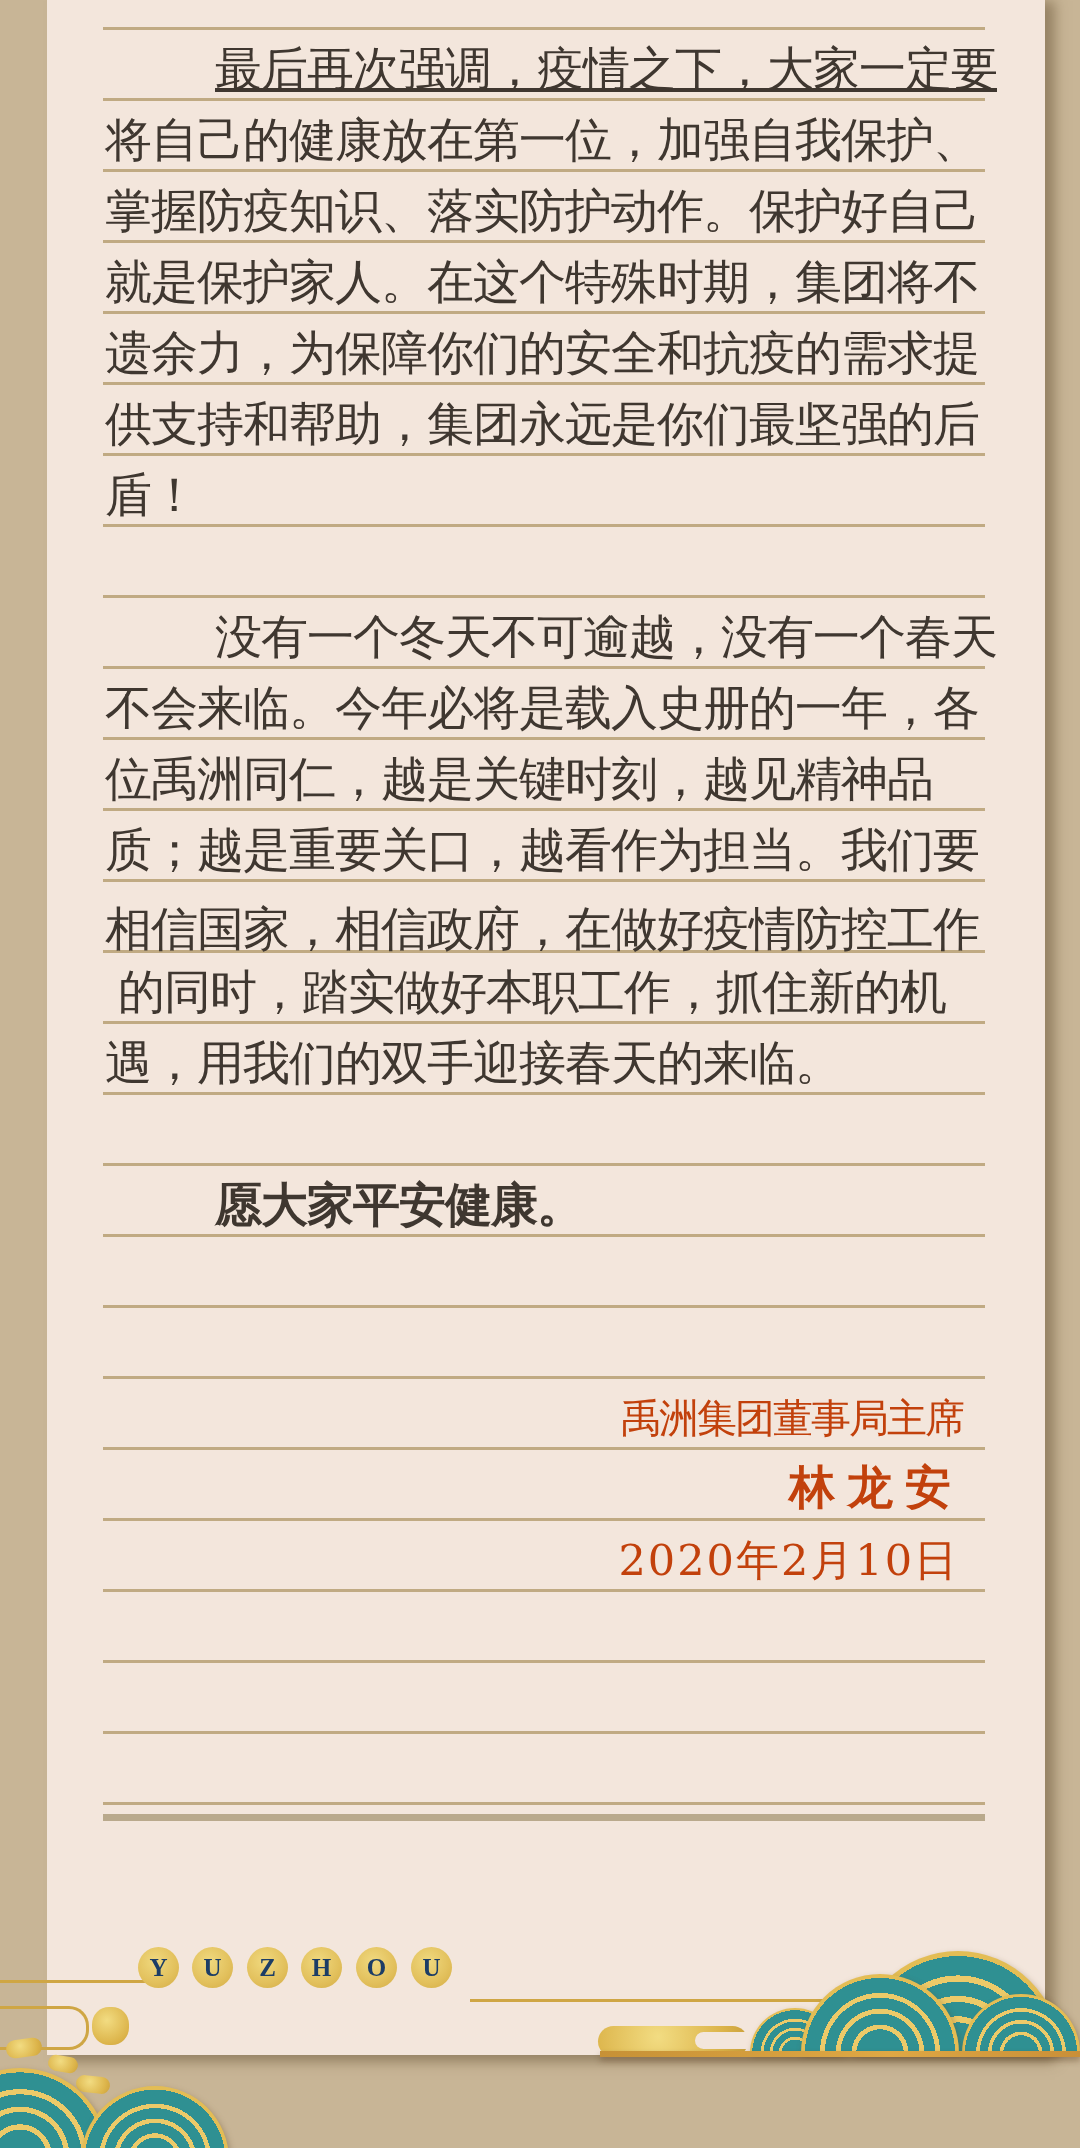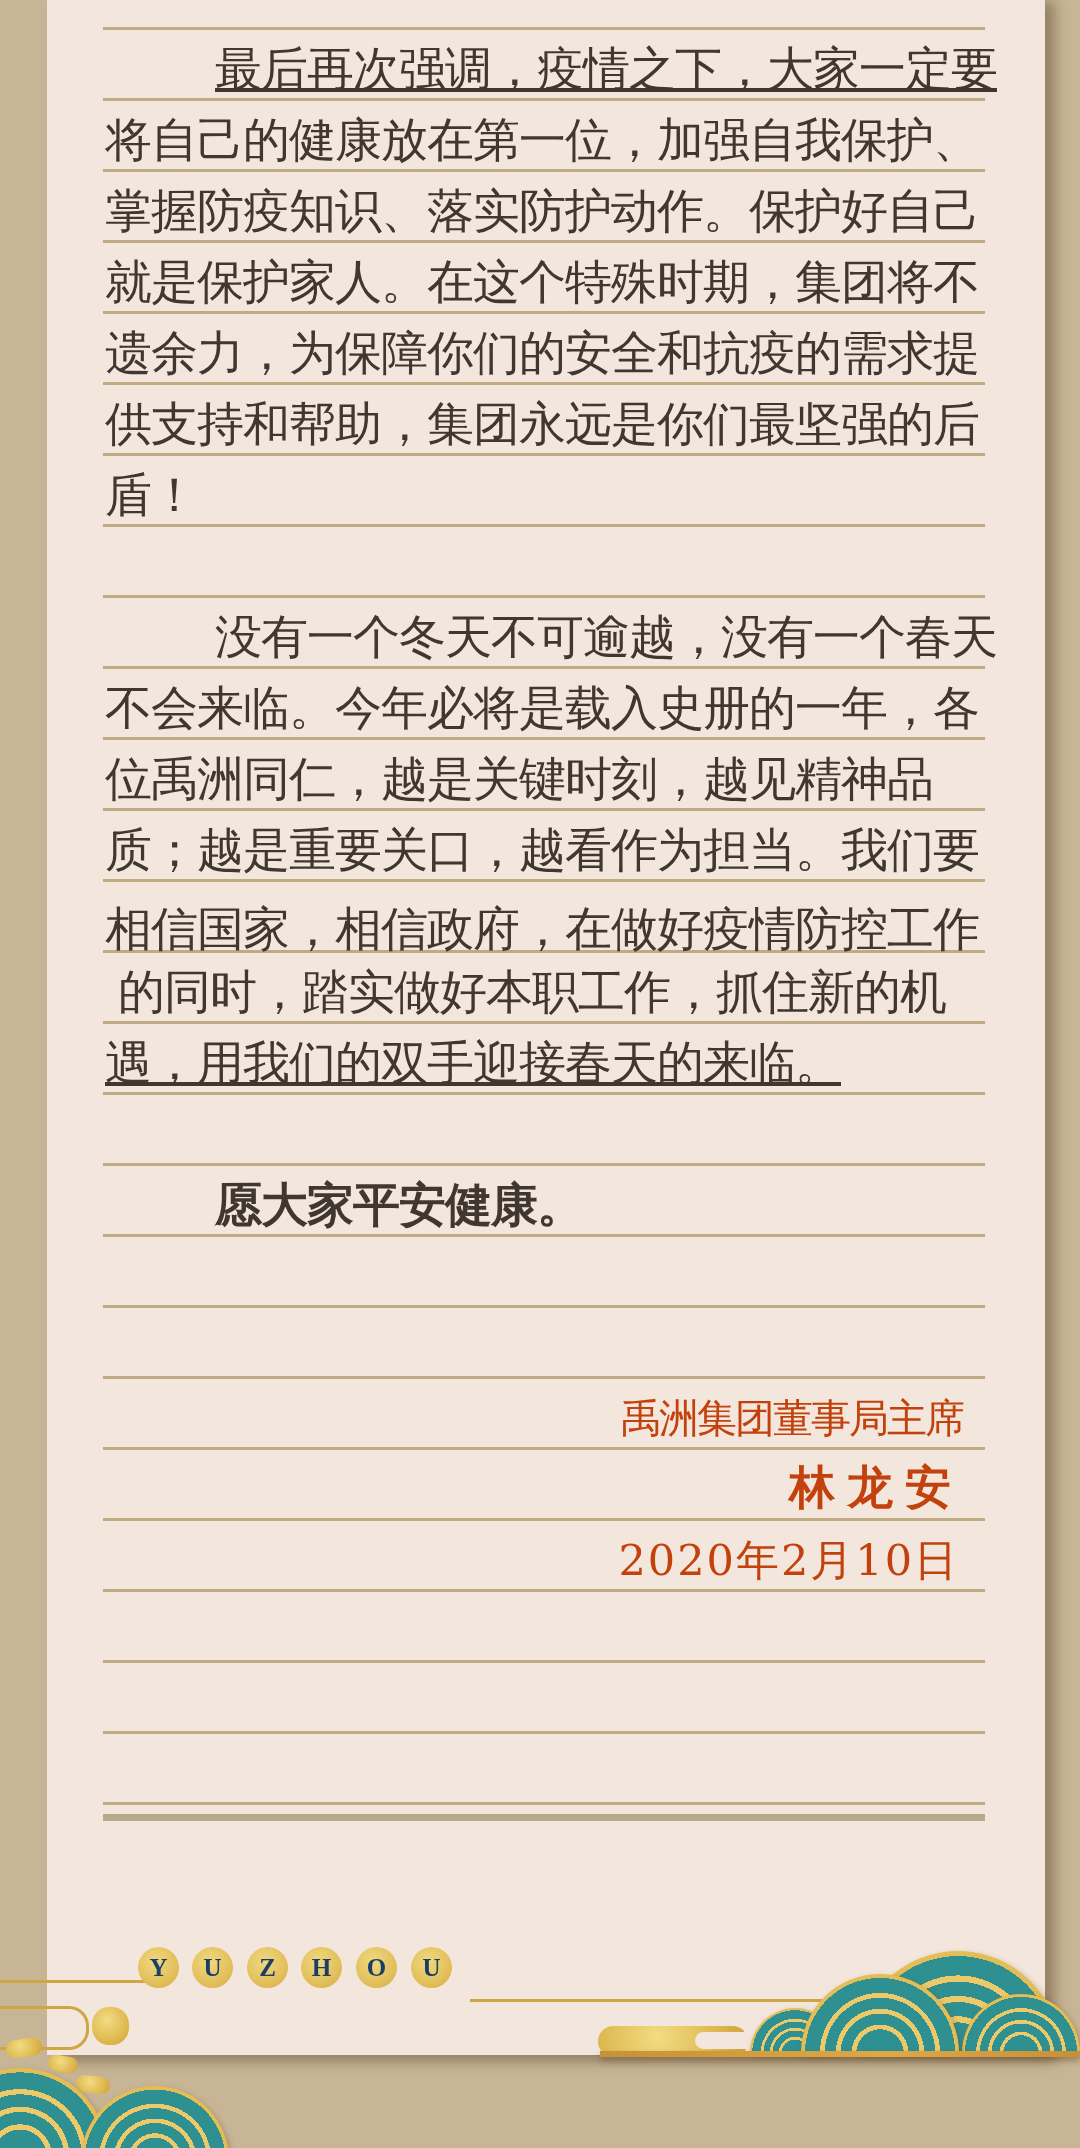--- a/index.html
+++ b/index.html
@@ -107,21 +107,21 @@
         <div class="row" style="top: 263px;">就是保护家人。在这个特殊时期，集团将不</div>
         <div class="row" style="top: 334px;">遗余力，为保障你们的安全和抗疫的需求提</div>
         <div class="row" style="top: 405px;">供支持和帮助，集团永远是你们最坚强的后</div>
         <div class="row" style="top: 476px;">盾！</div>
         <div class="row indent" style="top: 618px;">没有一个冬天不可逾越，没有一个春天</div>
         <div class="row" style="top: 689px;">不会来临。今年必将是载入史册的一年，各</div>
         <div class="row" style="top: 760px; text-align: center;">位禹洲同仁，越是关键时刻，越见精神品</div>
         <div class="row" style="top: 831px;">质；越是重要关口，越看作为担当。我们要</div>
         <div class="row" style="top: 902px; margin-top: 8px;">相信国家，相信政府，在做好疫情防控工作</div>
         <div class="row" style="top: 973px; margin-left: 13px;">的同时，踏实做好本职工作，抓住新的机</div>
-        <div class="row" style="top: 1044px; text-decoration: underline;">遇，用我们的双手迎接春天的来临。</div>
+        <div class="row" style="top: 1044px;">遇，用我们的双手迎接春天的来临。</div>
         <div class="row indent" style="top: 1186px; font-weight: bold;">愿大家平安健康。</div>
         <div class="sig sig-title" style="top: 1399px;">禹洲集团董事局主席</div>
         <div class="sig sig-name" style="top: 1468px; font-weight: bold;">林龙安</div>
         <div class="sig sig-date" style="top: 1541px; margin-left: 32px;">2020年2月10日</div>
       </div>
   </div>
 
   <div class="gold-line-a"></div>
   <div class="gold-hairpin"></div>
   <div class="gold-blob blob-b1"></div>

